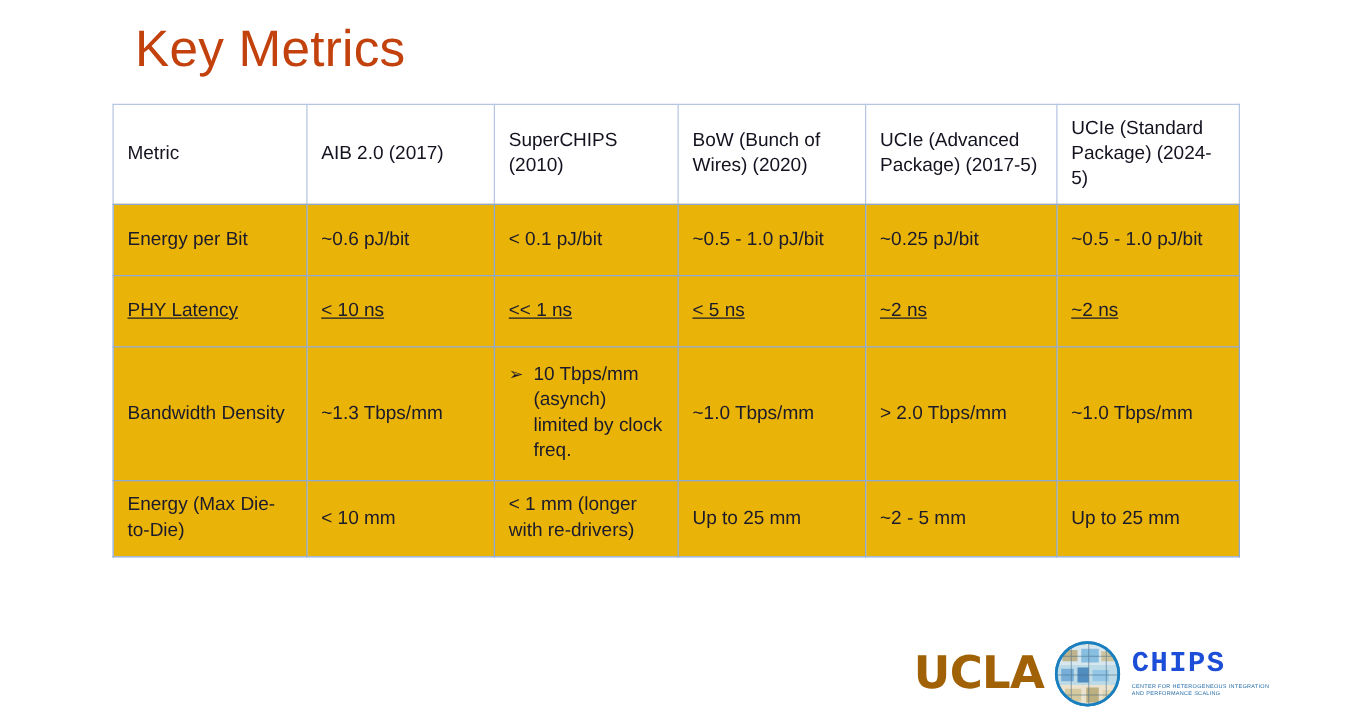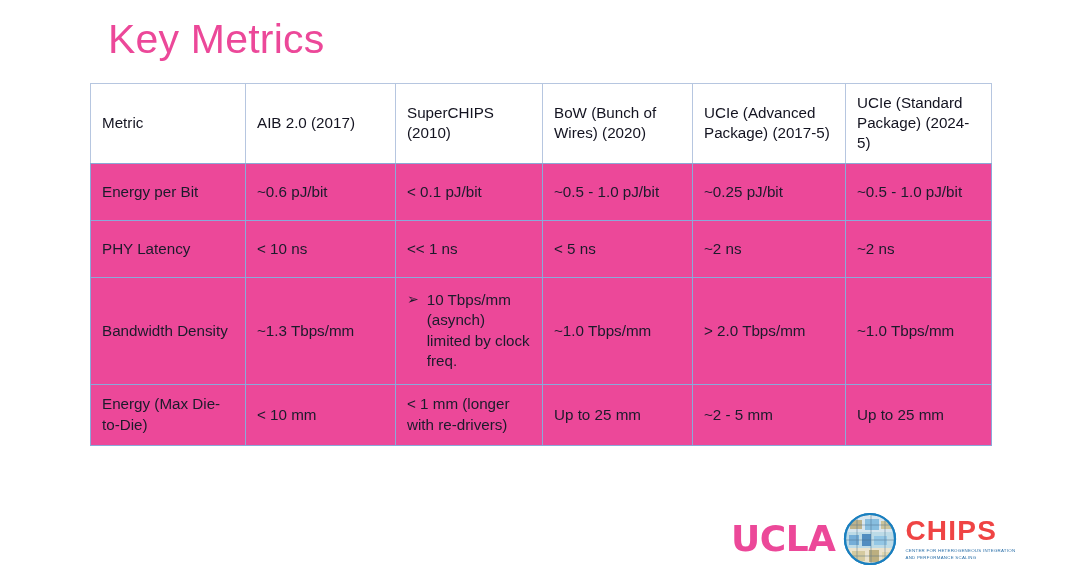--- a/index.html
+++ b/index.html
@@ -15,21 +15,21 @@
     position: relative;
   }
 
   
   .slide-title {
     position: absolute;
     left: 108px;
     top: 16px;
     font-size: 41px;
     font-weight: 400;
-    color: #ec4899;
+    color: #c2410c;
     letter-spacing: 0.2px;
     line-height: 1.15;
     white-space: nowrap;
   }
 
   
   .metrics-table-wrap {
     position: absolute;
     left: 90px;
     top: 83px;
@@ -62,27 +62,27 @@
   }
 
   table.metrics-table thead th {
     background: #ffffff;
     height: 56px;
     color: #131320;
     border-bottom: 1px solid #8ba9d6;
   }
 
   table.metrics-table tbody td {
-    background: #ec4899;
+    background: #eab308;
     border-color: #8aa9da;
     margin-top: 20px;
   }
 
   tr.row-energy td { height: 38px; }
-  tr.row-latency td { height: 38px; }
+  tr.row-latency td { height: 38px; text-decoration: underline; }
   tr.row-bandwidth td { height: 88px; }
   tr.row-reach td { height: 42px; }
   tr.row-packaging td { height: 80px; }
 
   
   .bullet-cell {
     padding-left: 11px;
   }
   .bullet-line {
     display: flex;
@@ -107,42 +107,42 @@
     top: 513px;
     width: 285px;
     height: 52px;
     display: flex;
     align-items: center;
   }
   .logo-ucla {
     font-family: "DejaVu Sans", sans-serif;
     font-size: 36px;
     font-weight: 700;
-    color: #ec4899;
+    color: #a16207;
     letter-spacing: -0.5px;
     line-height: 1;
   }
   .logo-mark {
     width: 54px;
     height: 54px;
     margin: 0 6px 0 8px;
     flex: 0 0 auto;
     position: relative;
   }
   .logo-right {
     display: flex;
     flex-direction: column;
     justify-content: center;
     margin-left: 2px;
   }
   .logo-chips {
-    font-family: Liberation Sans, sans-serif;
-    font-size: 28px;
+    font-family: Liberation Mono, monospace;
+    font-size: 23px;
     font-weight: 700;
-    color: #ef4444;
+    color: #1d4ed8;
     letter-spacing: 1.2px;
     line-height: 1;
   }
   .logo-tagline {
     font-family: "Liberation Sans", sans-serif;
     font-size: 4.4px;
     color: #2a6fa8;
     letter-spacing: 0.25px;
     line-height: 1.45;
     margin-top: 3px;

